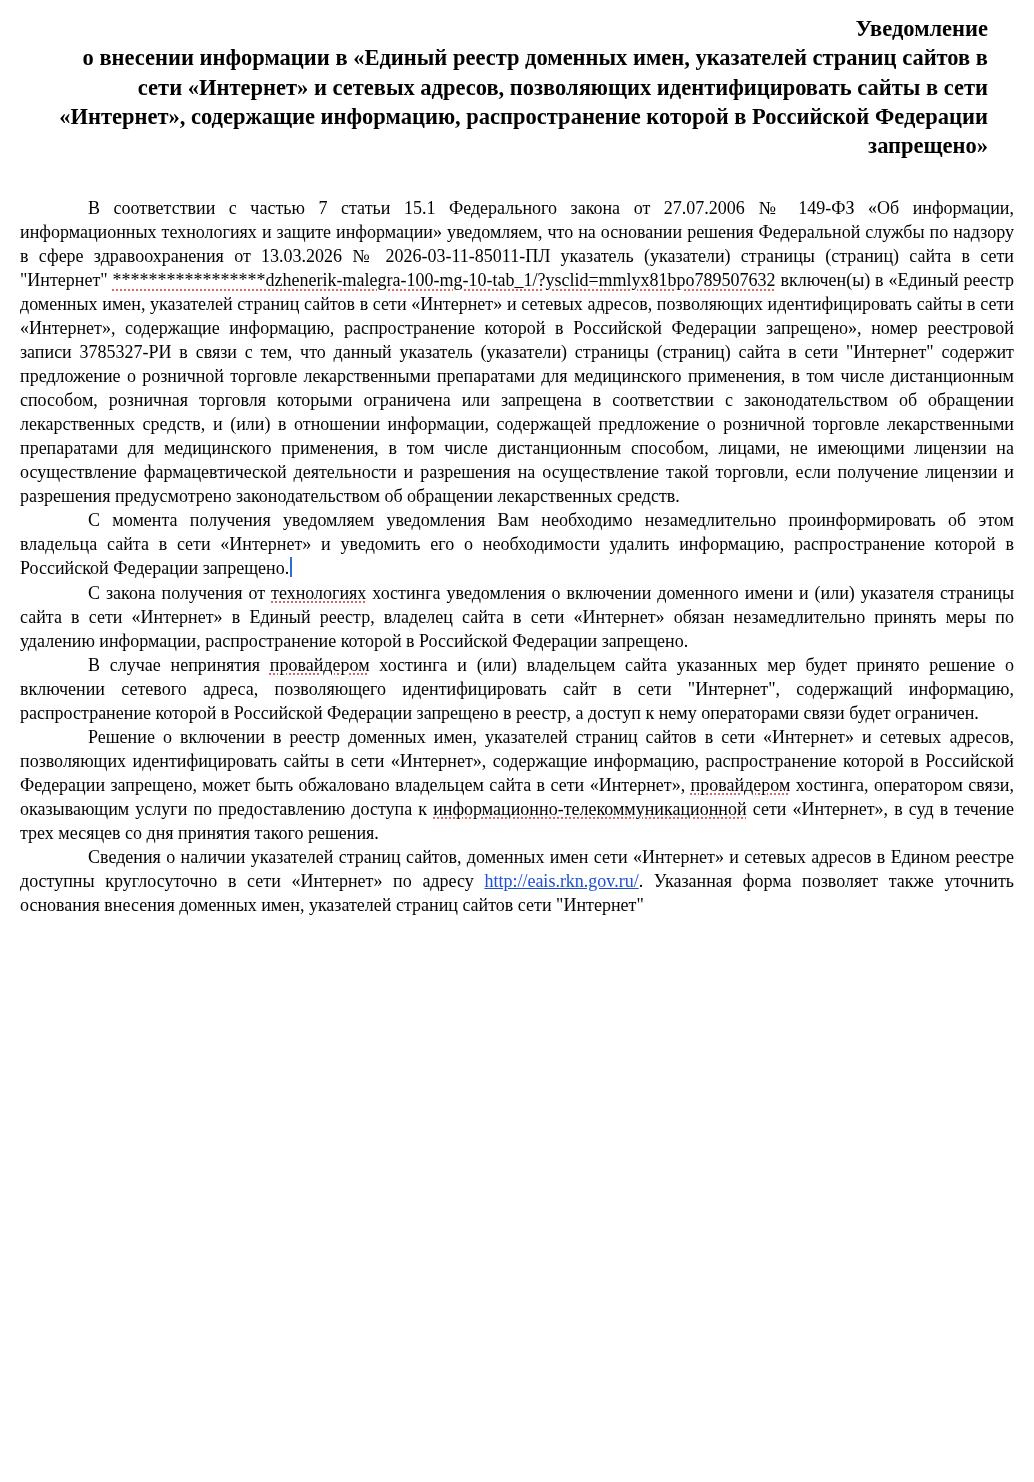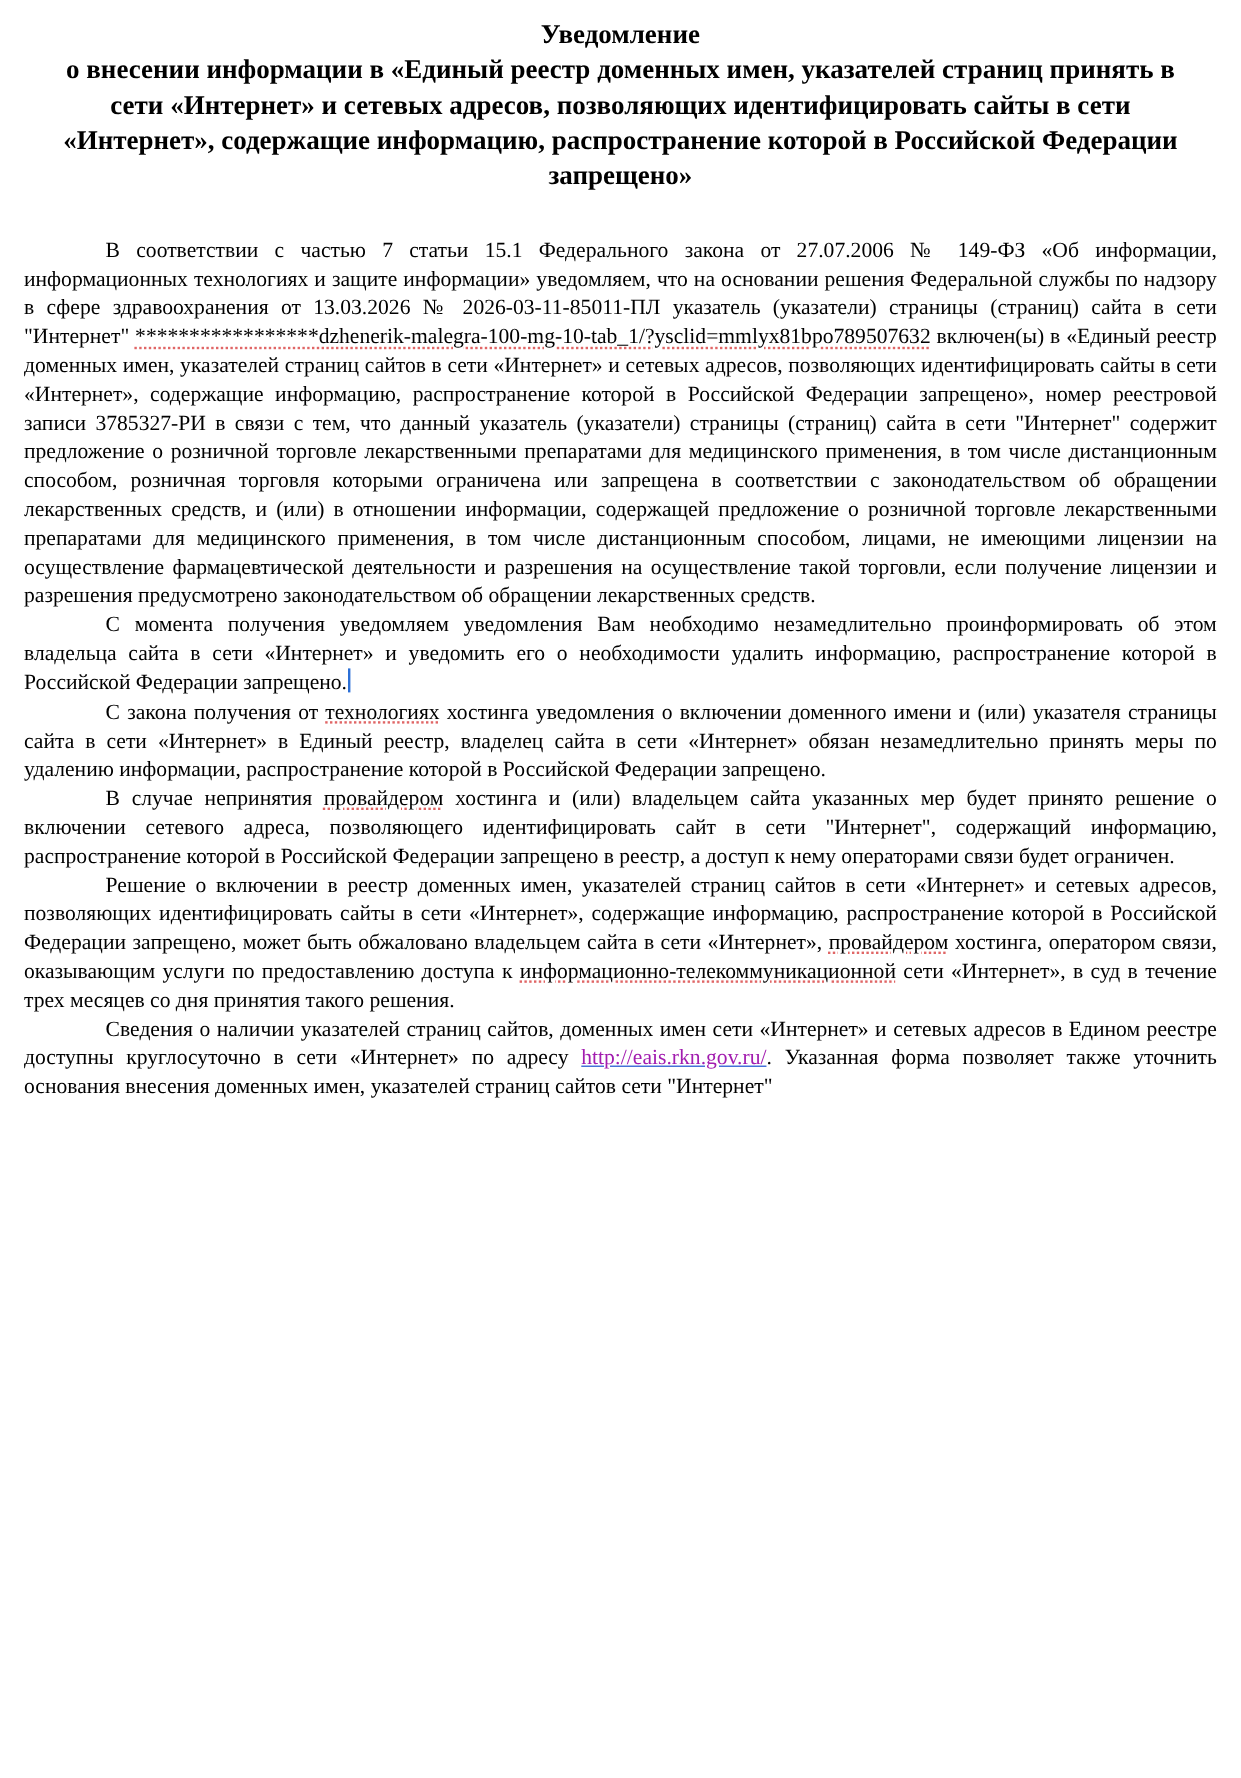--- a/index.html
+++ b/index.html
@@ -14,21 +14,21 @@
     color: #000000;
   }
   .page {
     width: 1034px;
     min-height: 1482px;
     box-sizing: border-box;
     padding: 14px 20px 10px 20px;
     background: #ffffff;
   }
   .title-block {
-    text-align: center;
+    text-align: right;
     font-weight: bold;
     font-size: 22.5px;
     line-height: 1.30;
     margin: 0 26px 0 26px;
   }
   .title-line1 {
     font-weight: bold;
   }
   .title-body {
     font-weight: bold;
@@ -47,21 +47,21 @@
     text-justify: inter-word;
   }
   .spell {
     text-decoration: underline;
     text-decoration-style: dotted;
     text-decoration-color: #e06666;
     text-decoration-thickness: 2px;
     text-underline-offset: 3px;
   }
   .link {
-    color: #a21caf;
+    color: #1d4ed8;
     text-decoration: underline;
     text-decoration-color: #1a4fcf;
   }
   .caret {
     display: inline-block;
     width: 2px;
     height: 20px;
     background: #2b6fd6;
     vertical-align: -3px;
     margin-left: 1px;
@@ -70,21 +70,21 @@
     letter-spacing: 0px;
   }
 </style>
 </head>
 <body>
 
 <div class="page">
 
   <div class="title-block">
     <div class="title-line1">Уведомление</div>
-    <div class="title-body">о внесении информации в «Единый реестр доменных имен, указателей страниц принять в сети «Интернет» и сетевых адресов, позволяющих идентифицировать сайты в сети «Интернет», содержащие информацию, распространение которой в Российской Федерации запрещено»</div>
+    <div class="title-body">о внесении информации в «Единый реестр доменных имен, указателей страниц сайтов в сети «Интернет» и сетевых адресов, позволяющих идентифицировать сайты в сети «Интернет», содержащие информацию, распространение которой в Российской Федерации запрещено»</div>
   </div>
 
   <div class="body-text">
 
     <p class="para"><span>В соответствии с частью 7 статьи 15.1 Федерального закона от 27.07.2006 № 149-ФЗ «Об информации, информационных технологиях и защите информации» уведомляем, что на основании решения Федеральной службы по надзору в сфере здравоохранения от 13.03.2026 № 2026-03-11-85011-ПЛ указатель (указатели) страницы (страниц) сайта в сети "Интернет" </span><span class="spell mono-mask">*****************dzhenerik-malegra-100-mg-10-tab_1/?ysclid=mmlyx81bpo789507632</span><span> включен(ы) в «Единый реестр доменных имен, указателей страниц сайтов в сети «Интернет» и сетевых адресов, позволяющих идентифицировать сайты в сети «Интернет», содержащие информацию, распространение которой в Российской Федерации запрещено», номер реестровой записи 3785327-РИ в связи с тем, что данный указатель (указатели) страницы (страниц) сайта в сети "Интернет" содержит предложение о розничной торговле лекарственными препаратами для медицинского применения, в том числе дистанционным способом, розничная торговля которыми ограничена или запрещена в соответствии с законодательством об обращении лекарственных средств, и (или) в отношении информации, содержащей предложение о розничной торговле лекарственными препаратами для медицинского применения, в том числе дистанционным способом, лицами, не имеющими лицензии  на осуществление фармацевтической деятельности и разрешения на осуществление такой торговли, если получение лицензии и разрешения предусмотрено законодательством об обращении лекарственных средств.</span></p>
 
     <p class="para"><span>С момента получения уведомляем уведомления Вам необходимо незамедлительно проинформировать об этом владельца сайта в сети «Интернет» и уведомить его о необходимости удалить информацию, распространение которой в Российской Федерации запрещено.</span><span class="caret"></span></p>
 
     <p class="para"><span>С закона получения от </span><span class="spell">технологиях</span><span> хостинга уведомления о включении доменного имени и (или) указателя страницы сайта в сети «Интернет» в Единый реестр, владелец сайта в сети «Интернет» обязан незамедлительно принять меры по удалению информации, распространение которой в Российской Федерации запрещено.</span></p>
 

